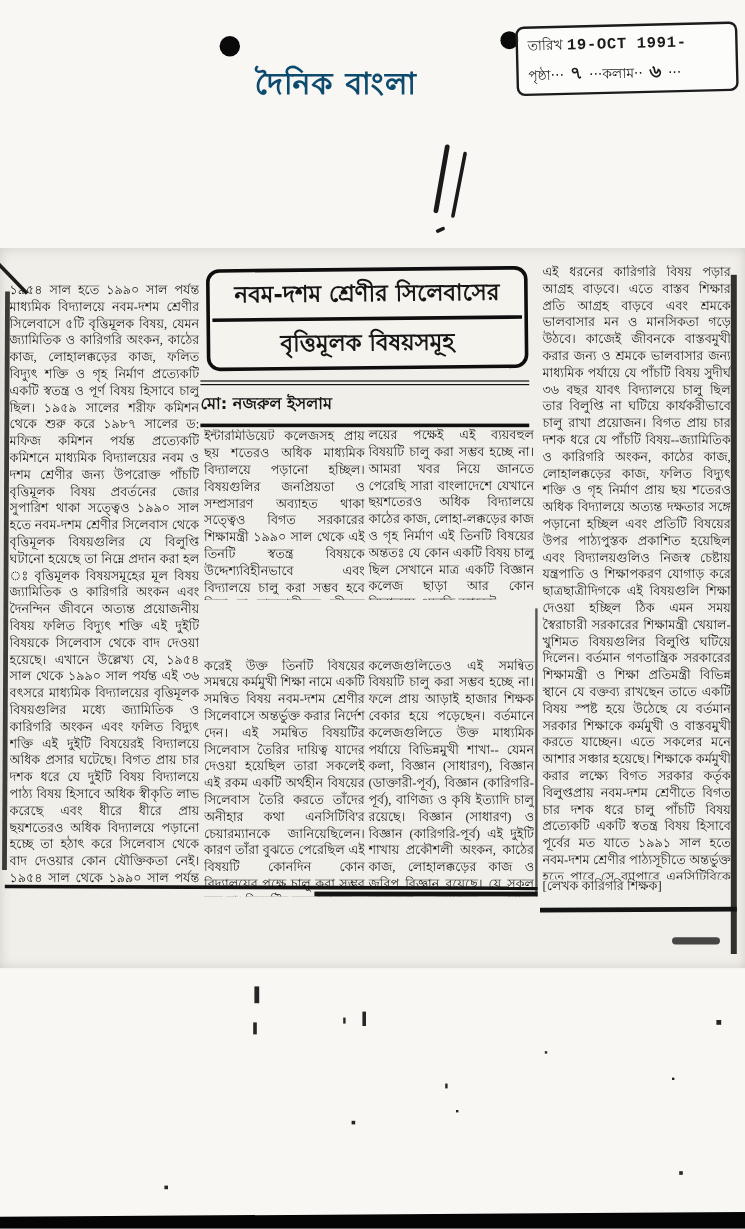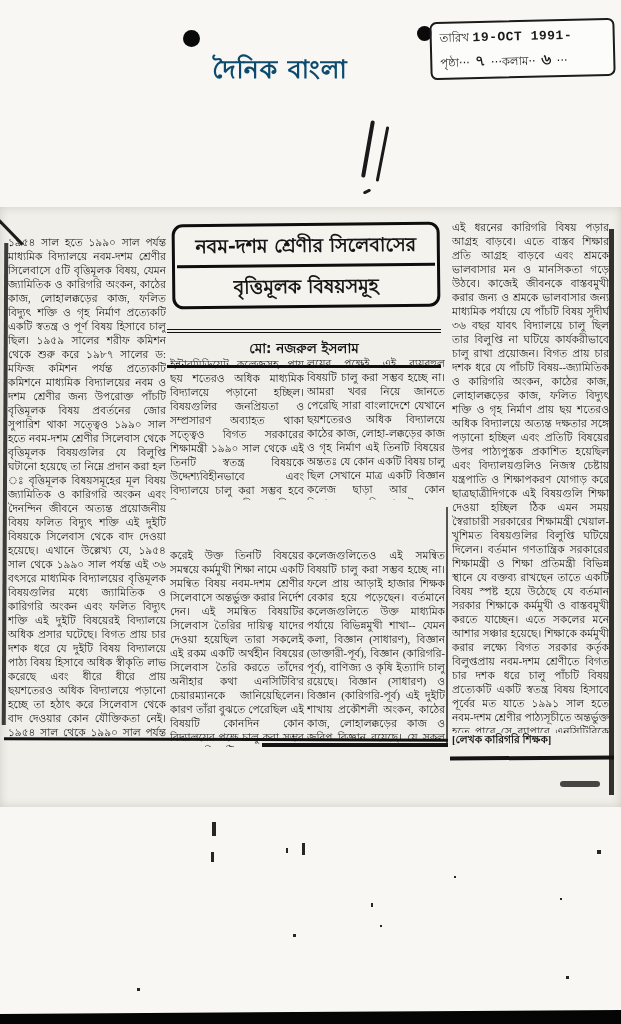--- a/index.html
+++ b/index.html
@@ -18,23 +18,23 @@
   .stamp .hand{display:inline-block;font-size:15px;font-weight:bold;transform:rotate(-8deg);padding:0 2px;}
   
   .clip{background:#f1efe9;box-shadow:0 0 10px rgba(60,55,45,.18) inset;}
   .news{font-size:10.6px;line-height:14px;text-align:justify;color:#1a1a1a;overflow:hidden;
         font-family:"Liberation Serif", serif;}
   .headline-box{border:3.5px solid #0e0e0e;border-radius:11px;transform:rotate(-0.6deg);
                 background:#f5f3ee;text-align:center;overflow:hidden;}
   .headline-box .hl{font-weight:bold;font-size:19px;line-height:1.2;padding:8px 4px 7px 4px;
                     font-family:"DejaVu Sans", sans-serif;}
   .headline-box .divider{height:3px;background:#0e0e0e;margin:0 2px;}
-  .byline{border-top:4px double #101010;border-bottom:3px solid #101010;text-align:center;
+  .byline{border-top:4px double #101010;border-bottom:3px solid #101010;text-align:left;
           font-weight:bold;font-size:13.5px;padding:5px 0 4px 0;background:#f1efe9;
-          font-family:"DejaVu Sans", sans-serif;margin-top:12px;}
+          font-family:"DejaVu Sans", sans-serif;}
   .banner{background:#0b0b0b;color:#f4f2ec;text-align:center;font-weight:bold;font-size:19px;
           letter-spacing:3px;line-height:32px;border:2px solid #000;
           font-family:"DejaVu Sans", sans-serif;box-shadow:0 0 0 1px #2a2a2a;}
   .rule{background:#141414;}
   .smudge{background:#1d1c1a;}
   .speck{position:absolute;background:#262626;}
   .stroke{position:absolute;background:#1a1a1a;border-radius:2px;}
   .authnote{font-size:10.6px;line-height:14px;font-family:"Liberation Serif", serif;color:#1a1a1a;}
 </style>
 </head>
@@ -86,21 +86,21 @@
     <div class="abs news" style="left:170px;top:151px;width:134px;height:142px;">ইন্টারমিডিয়েট কলেজসহ প্রায় ছয় শতেরও অধিক মাধ্যমিক বিদ্যালয়ে পড়ানো হচ্ছিল। বিষয়গুলির জনপ্রিয়তা ও সম্প্রসারণ অব্যাহত থাকা সত্ত্বেও বিগত সরকারের শিক্ষামন্ত্রী ১৯৯০ সাল থেকে এই তিনটি স্বতন্ত্র বিষয়কে উদ্দেশ্যবিহীনভাবে এবং বিদ্যালয়ে চালু করা সম্ভব হবে কিনা বা ছাত্রছাত্রীদের জীবনে কোন কাজে আসবে কিনা তা যাচাই না</div>
 
     <div class="abs news" style="left:307px;top:150px;width:138px;height:143px;">লয়ের পক্ষেই এই ব্যয়বহুল বিষয়টি চালু করা সম্ভব হচ্ছে না। আমরা খবর নিয়ে জানতে পেরেছি সারা বাংলাদেশে যেখানে ছয়শতেরও অধিক বিদ্যালয়ে কাঠের কাজ, লোহা-লক্কড়ের কাজ ও গৃহ নির্মাণ এই তিনটি বিষয়ের অন্ততঃ যে কোন একটি বিষয় চালু ছিল সেখানে মাত্র একটি বিজ্ঞান কলেজ ছাড়া আর কোন বিদ্যালয়ে এমনকি ক্যাডেট</div>
 
 
     <div class="abs news" style="left:170px;top:342px;width:134px;height:198px;">করেই উক্ত তিনটি বিষয়ের সমন্বয়ে কর্মমুখী শিক্ষা নামে একটি সমন্বিত বিষয় নবম-দশম শ্রেণীর সিলেবাসে অন্তর্ভুক্ত করার নির্দেশ দেন। এই সমন্বিত বিষয়টির সিলেবাস তৈরির দায়িত্ব যাদের দেওয়া হয়েছিল তারা সকলেই এই রকম একটি অর্থহীন বিষয়ের সিলেবাস তৈরি করতে তাঁদের অনীহার কথা এনসিটিবি'র চেয়ারম্যানকে জানিয়েছিলেন। কারণ তাঁরা বুঝতে পেরেছিল এই বিষয়টি কোনদিন কোন বিদ্যালয়ের পক্ষে চালু করা সম্ভব হবে না। বিষয়টির জন্য সিভিল ও মেকানিক্যাল ইঞ্জিনিয়ারিং-এ দুইজন ডিপ্লোমা শিক্ষক এবং তিন ধরনের যন্ত্রপাতি ও কর্মশালার প্রয়োজন হবে। কোন বিদ্যা-</div>
 
     <div class="abs news" style="left:307px;top:342px;width:138px;height:198px;">কলেজগুলিতেও এই সমন্বিত বিষয়টি চালু করা সম্ভব হচ্ছে না। ফলে প্রায় আড়াই হাজার শিক্ষক বেকার হয়ে পড়েছেন। বর্তমানে কলেজগুলিতে উক্ত মাধ্যমিক পর্যায়ে বিভিন্নমুখী শাখা-- যেমন কলা, বিজ্ঞান (সাধারণ), বিজ্ঞান (ডাক্তারী-পূর্ব), বিজ্ঞান (কারিগরি-পূর্ব), বাণিজ্য ও কৃষি ইত্যাদি চালু রয়েছে। বিজ্ঞান (সাধারণ) ও বিজ্ঞান (কারিগরি-পূর্ব) এই দুইটি শাখায় প্রকৌশলী অংকন, কাঠের কাজ, লোহালক্কড়ের কাজ ও জরিপ বিজ্ঞান রয়েছে। যে সকল ছাত্রছাত্রী মাধ্যমিক পর্যায়ে বৃত্তিমূলক বিষয়গুলি পড়ার সুযোগ পাবে তারা প্রায় সকলেই উক্ত মাধ্যমিক পর্যায়েও</div>
 
     <div class="abs news" style="left:452px;top:14px;width:157px;height:512px;">এই ধরনের কারিগরি বিষয় পড়ার আগ্রহ বাড়বে। এতে বাস্তব শিক্ষার প্রতি আগ্রহ বাড়বে এবং শ্রমকে ভালবাসার মন ও মানসিকতা গড়ে উঠবে। কাজেই জীবনকে বাস্তবমুখী করার জন্য ও শ্রমকে ভালবাসার জন্য মাধ্যমিক পর্যায়ে যে পাঁচটি বিষয় সুদীর্ঘ ৩৬ বছর যাবৎ বিদ্যালয়ে চালু ছিল তার বিলুপ্তি না ঘটিয়ে কার্যকরীভাবে চালু রাখা প্রয়োজন। বিগত প্রায় চার দশক ধরে যে পাঁচটি বিষয়--জ্যামিতিক ও কারিগরি অংকন, কাঠের কাজ, লোহালক্কড়ের কাজ, ফলিত বিদ্যুৎ শক্তি ও গৃহ নির্মাণ প্রায় ছয় শতেরও অধিক বিদ্যালয়ে অত্যন্ত দক্ষতার সঙ্গে পড়ানো হচ্ছিল এবং প্রতিটি বিষয়ের উপর পাঠ্যপুস্তক প্রকাশিত হয়েছিল এবং বিদ্যালয়গুলিও নিজস্ব চেষ্টায় যন্ত্রপাতি ও শিক্ষাপকরণ যোগাড় করে ছাত্রছাত্রীদিগকে এই বিষয়গুলি শিক্ষা দেওয়া হচ্ছিল ঠিক এমন সময় স্বৈরাচারী সরকারের শিক্ষামন্ত্রী খেয়াল-খুশিমত বিষয়গুলির বিলুপ্তি ঘটিয়ে দিলেন। বর্তমান গণতান্ত্রিক সরকারের শিক্ষামন্ত্রী ও শিক্ষা প্রতিমন্ত্রী বিভিন্ন স্থানে যে বক্তব্য রাখছেন তাতে একটি বিষয় স্পষ্ট হয়ে উঠেছে যে বর্তমান সরকার শিক্ষাকে কর্মমুখী ও বাস্তবমুখী করতে যাচ্ছেন। এতে সকলের মনে আশার সঞ্চার হয়েছে। শিক্ষাকে কর্মমুখী করার লক্ষ্যে বিগত সরকার কর্তৃক বিলুপ্তপ্রায় নবম-দশম শ্রেণীতে বিগত চার দশক ধরে চালু পাঁচটি বিষয় প্রত্যেকটি একটি স্বতন্ত্র বিষয় হিসাবে পূর্বের মত যাতে ১৯৯১ সাল হতে নবম-দশম শ্রেণীর পাঠ্যসূচীতে অন্তর্ভুক্ত হতে পারে সে ব্যাপারে এনসিটিবিকে বর্তমান সরকার নির্দেশ দেবেন বলে ছাত্র, শিক্ষক ও অভিভাবক মহল আশা করছেন।</div>
-    <div class="abs authnote" style="left:452px;top:526px;width:157px;font-weight:bold;">[লেখক কারিগরি শিক্ষক]</div>
+    <div class="abs authnote" style="left:452px;top:526px;width:157px;">[লেখক কারিগরি শিক্ষক]</div>
 
     <div class="abs rule" style="left:446px;top:300px;width:2px;height:240px;opacity:.7;"></div>
 
     <div class="abs rule" style="left:4px;top:531px;width:444px;height:3px;transform:rotate(.2deg);"></div>
     <div class="abs rule" style="left:262px;top:536px;width:186px;height:4px;"></div>
     <div class="abs rule" style="left:450px;top:549px;width:164px;height:4px;transform:rotate(-.3deg);"></div>
     <div class="abs smudge" style="left:560px;top:574px;width:40px;height:6px;border-radius:3px;opacity:.8;"></div>
   </div>
 
   <div>

